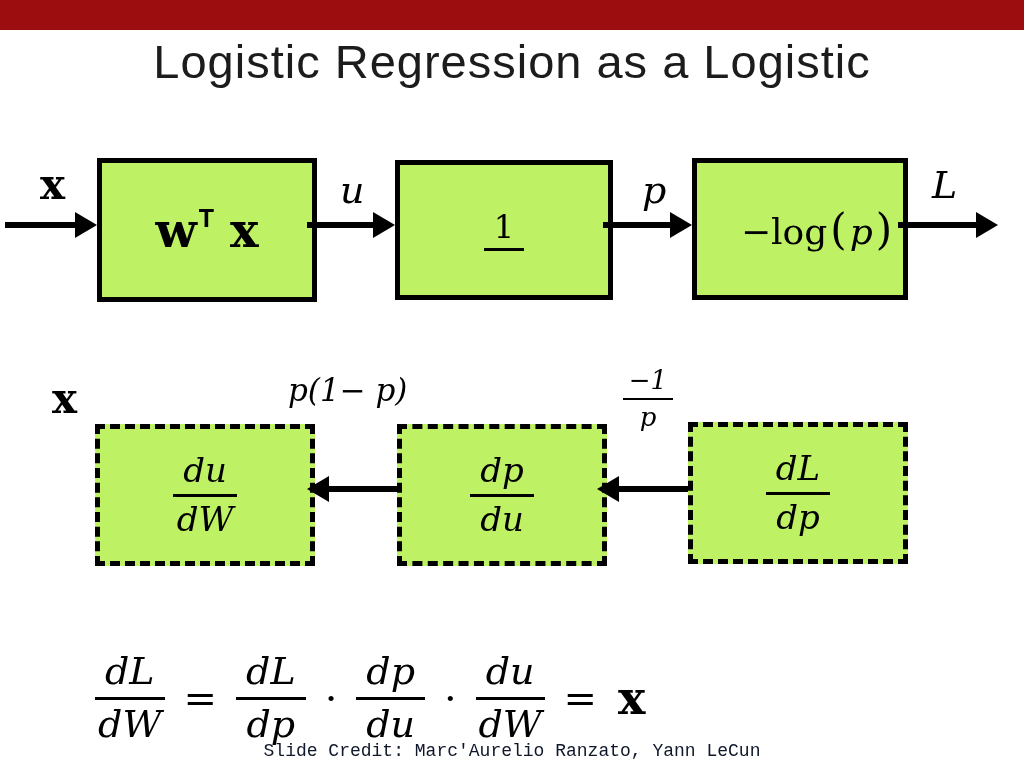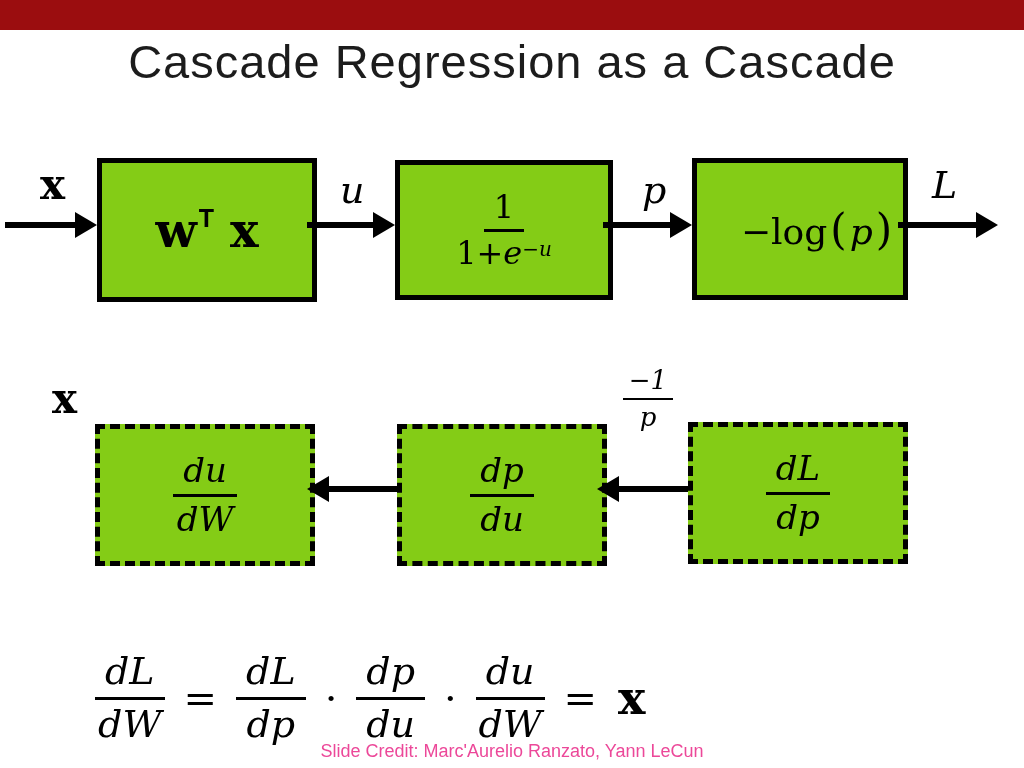--- a/index.html
+++ b/index.html
@@ -7,21 +7,21 @@
     position:relative; width:1024px; height:768px; background:#ffffff;
     font-family:"DejaVu Serif", serif; overflow:hidden; color:#000;
   }
   .topbar { position:absolute; top:0; left:0; width:100%; height:30px; }
   .title {
     position:absolute; top:34px; left:0; width:100%; text-align:center;
     font-family:"Liberation Sans", sans-serif; font-size:47px; color:#1c1c1c;
     font-weight:400; letter-spacing:1px;
   }
   .box {
-    position:absolute; border:5px solid #000; background:#84cc16;
+    position:absolute; border:5px solid #000; background:#bef264;
     display:flex; align-items:center; justify-content:center;
   }
   .box.dashed { border-style:dashed; }
   .it { font-style:italic; }
   .varlabel { position:absolute; font-size:38px; font-style:italic; }
   .xlabel { position:absolute; font-size:42px; font-weight:bold; }
   
   .harrow { position:absolute; height:26px; display:flex; align-items:center; }
   .harrow .shaft { height:6px; background:#000; flex:1; }
   .harrow .head-r {
@@ -53,31 +53,31 @@
     position:absolute; left:95px; top:650px; display:flex; align-items:center; gap:15px;
     font-size:38px;
   }
   .equation .op { font-size:40px; font-style:normal; padding:0 4px; }
   .equation .frac { font-style:italic; }
   .equation .rhs { font-size:40px; }
   .equation .rhs .paren { font-size:44px; font-weight:300; }
   .equation .bigx { font-size:46px; font-weight:bold; margin-left:2px; }
   .credit {
     position:absolute; top:741px; left:0; width:100%; text-align:center;
-    font-family:Liberation Sans, sans-serif; font-size:18px; color:#ec4899;
+    font-family:Liberation Mono, monospace; font-size:18px; color:#0f172a;
   }
 </style>
 </head>
 <body>
 
 <div class="slide">
 
   <div class="topbar" style="background: rgb(155, 13, 15);"></div>
 
-  <div class="title">Cascade Regression as a Cascade</div>
+  <div class="title">Logistic Regression as a Logistic</div>
 
   <div class="xlabel" style="left:40px; top:160px;">x</div>
 
   <div class="harrow" style="left:5px; top:212px; width:92px;">
     <div class="shaft"></div>
     <div class="head-r"></div>
   </div>
 
   <div class="box" style="left:97px; top:158px; width:210px; height:134px;">
     <span class="wtx"><span>w</span><sup>T</sup><span class="xv">x</span></span>
@@ -85,21 +85,20 @@
 
   <div class="varlabel" style="left:340px; top:168px;">u</div>
   <div class="harrow" style="left:307px; top:212px; width:88px;">
     <div class="shaft"></div>
     <div class="head-r"></div>
   </div>
 
   <div class="box" style="left:395px; top:160px; width:208px; height:130px;">
     <span class="frac sigmoid">
       <span class="num">1</span>
-      <span class="den"><span>1+</span><span class="it">e</span><sup class="it">−u</sup></span>
     </span>
   </div>
 
   <div class="varlabel" style="left:642px; top:168px;">p</div>
   <div class="harrow" style="left:603px; top:212px; width:89px;">
     <div class="shaft"></div>
     <div class="head-r"></div>
   </div>
 
   <div class="box" style="left:692px; top:158px; width:206px; height:132px;">
@@ -107,20 +106,21 @@
   </div>
 
   <div class="varlabel" style="left:932px; top:163px;">L</div>
   <div class="harrow" style="left:898px; top:212px; width:100px;">
     <div class="shaft"></div>
     <div class="head-r"></div>
   </div>
 
   <div class="xlabel" style="left:52px; top:374px;">x</div>
 
+  <div class="ann" style="left:288px; top:372px;">p(1− p)</div>
 
   <div class="ann-frac" style="left:618px; top:366px;">
     <span class="frac small">
       <span class="num">−1</span>
       <span class="den">p</span>
     </span>
   </div>
 
   <div class="box dashed" style="left:95px; top:424px; width:210px; height:132px;">
     <span class="frac dfrac">

